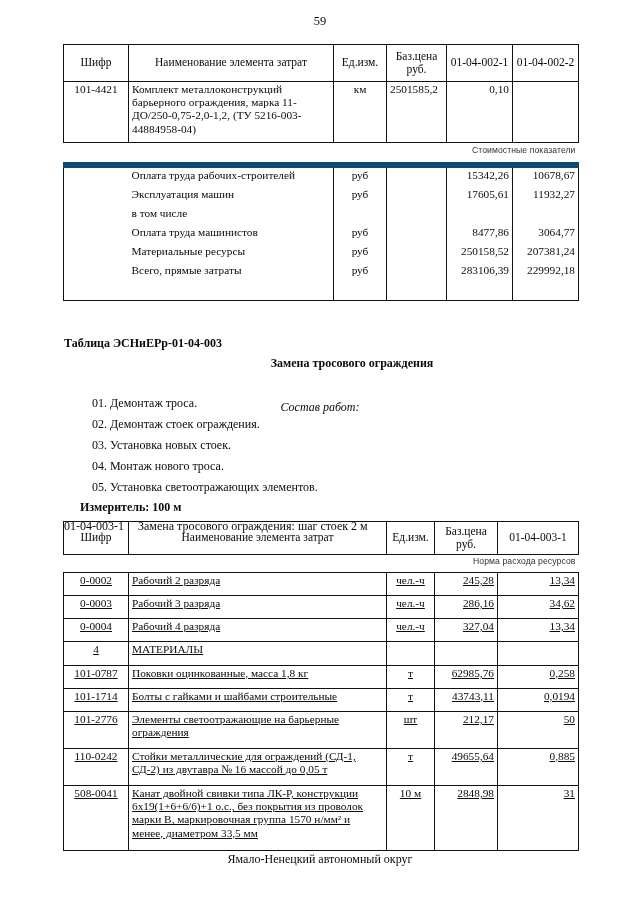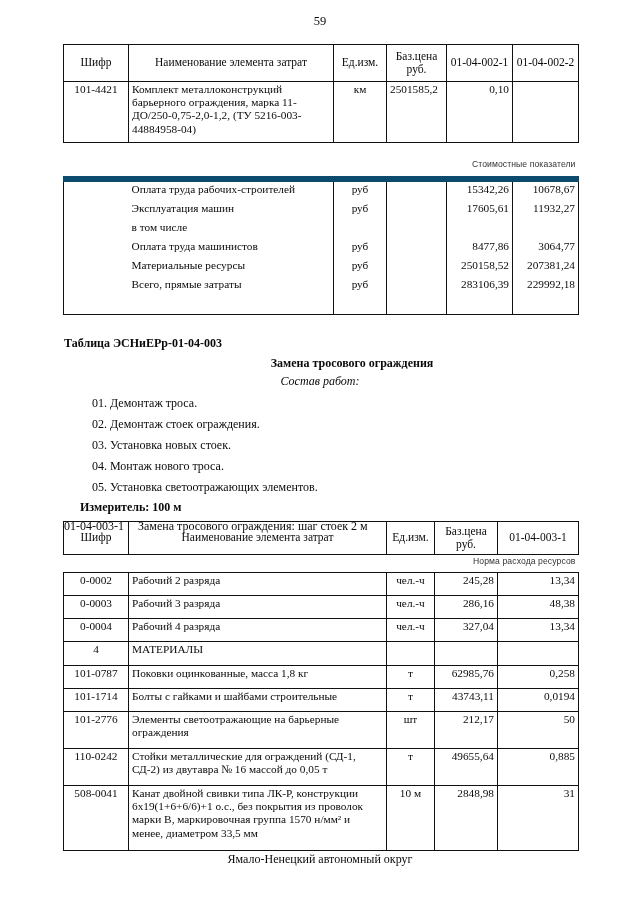--- a/index.html
+++ b/index.html
@@ -65,21 +65,21 @@
     text-align: center;
     vertical-align: middle;
     height: 34px;
     font-size: 11.5px;
   }
   #table1 .bodyrow td { height: 58px; }
   #table1 .note-row td {
     border: none;
     border-bottom: 1px solid #111;
     height: 16px;
-    padding-top: 16px;
+    padding-top: 2px;
   }
   .sans-note {
     font-family: "Liberation Sans", "DejaVu Sans", sans-serif;
     font-size: 8.6px;
     color: #333;
     letter-spacing: .1px;
   }
   #table1 .sum td {
     height: 17px;
     border-top: none;
@@ -100,20 +100,21 @@
   }
   .center-bold {
     text-align: center;
     font-weight: bold;
     font-size: 12px;
   }
   .center-italic {
     text-align: center;
     font-style: italic;
     font-size: 12px;
+    margin-top: 26px;
   }
   .list-line {
     left: 92px;
     font-size: 12px;
   }
   .meas {
     left: 80px;
     font-weight: bold;
     font-size: 12px;
   }
@@ -136,21 +137,21 @@
     vertical-align: middle;
     height: 30px;
     font-size: 11.5px;
   }
   #table2 .note-row td {
     border: none;
     border-bottom: 1px solid #111;
     height: 15px;
     padding-top: 1px;
   }
-  #table2 td.cell { height: 20px; }
+  #table2 td.cell { height: 20px; text-decoration: underline; }
   #table2 tr.r2 td.cell { height: 34px; }
   #table2 tr.r5 td.cell { height: 62px; }
   #table2 .mat-head td { height: 21px; }
 
   .footer {
     position: absolute;
     left: 0;
     top: 852px;
     width: 640px;
     text-align: center;
@@ -297,21 +298,21 @@
           <td class="cell c-left">Рабочий 2 разряда</td>
           <td class="cell c-center">чел.-ч</td>
           <td class="cell c-right">245,28</td>
           <td class="cell c-right">13,34</td>
         </tr>
         <tr class="r0">
           <td class="cell c-center">0-0003</td>
           <td class="cell c-left">Рабочий 3 разряда</td>
           <td class="cell c-center">чел.-ч</td>
           <td class="cell c-right">286,16</td>
-          <td class="cell c-right">48,38</td>
+          <td class="cell c-right">34,62</td>
         </tr>
         <tr class="r0">
           <td class="cell c-center">0-0004</td>
           <td class="cell c-left">Рабочий 4 разряда</td>
           <td class="cell c-center">чел.-ч</td>
           <td class="cell c-right">327,04</td>
           <td class="cell c-right">13,34</td>
         </tr>
 
         <tr class="mat-head">

